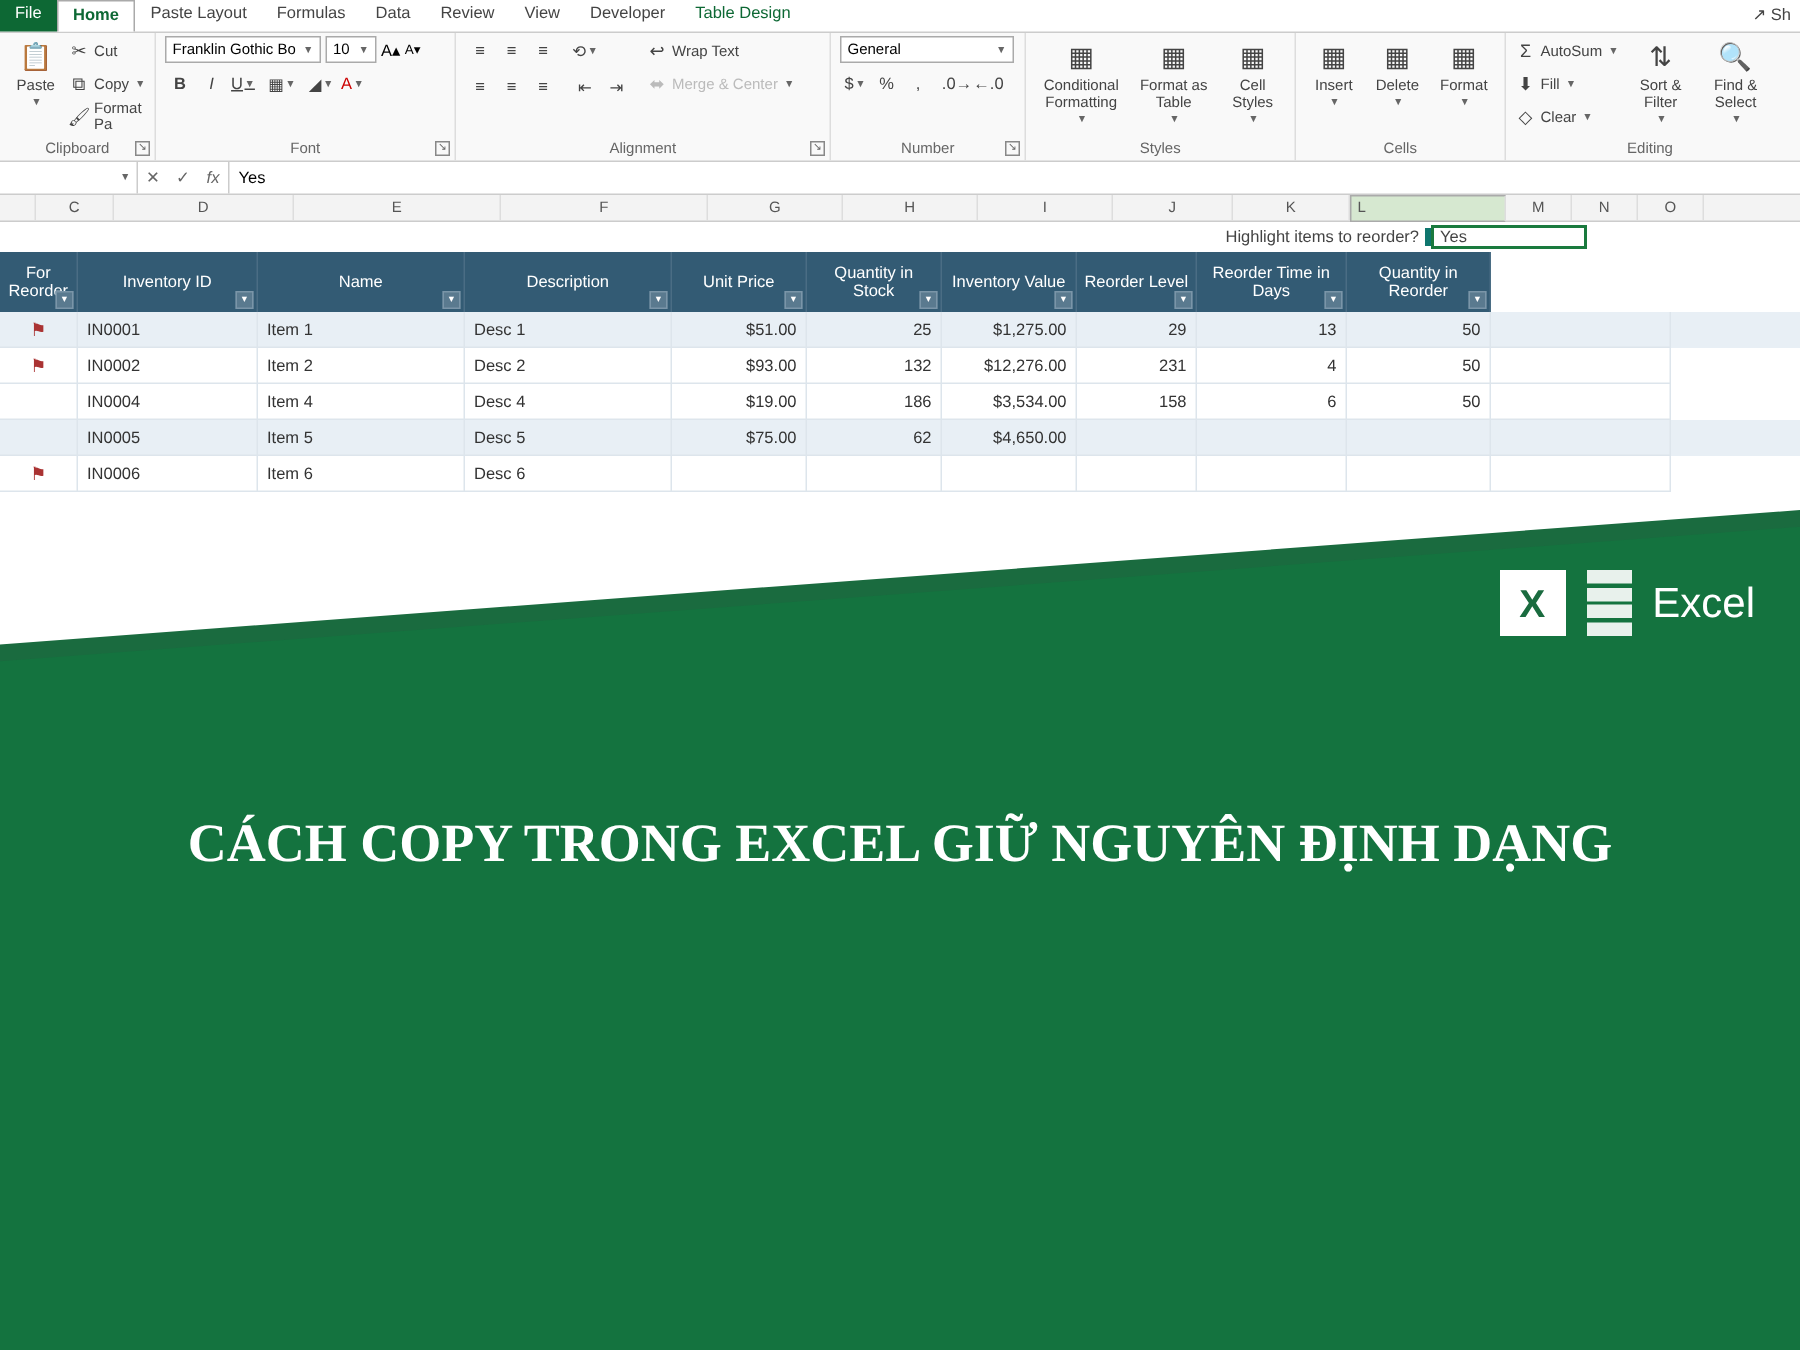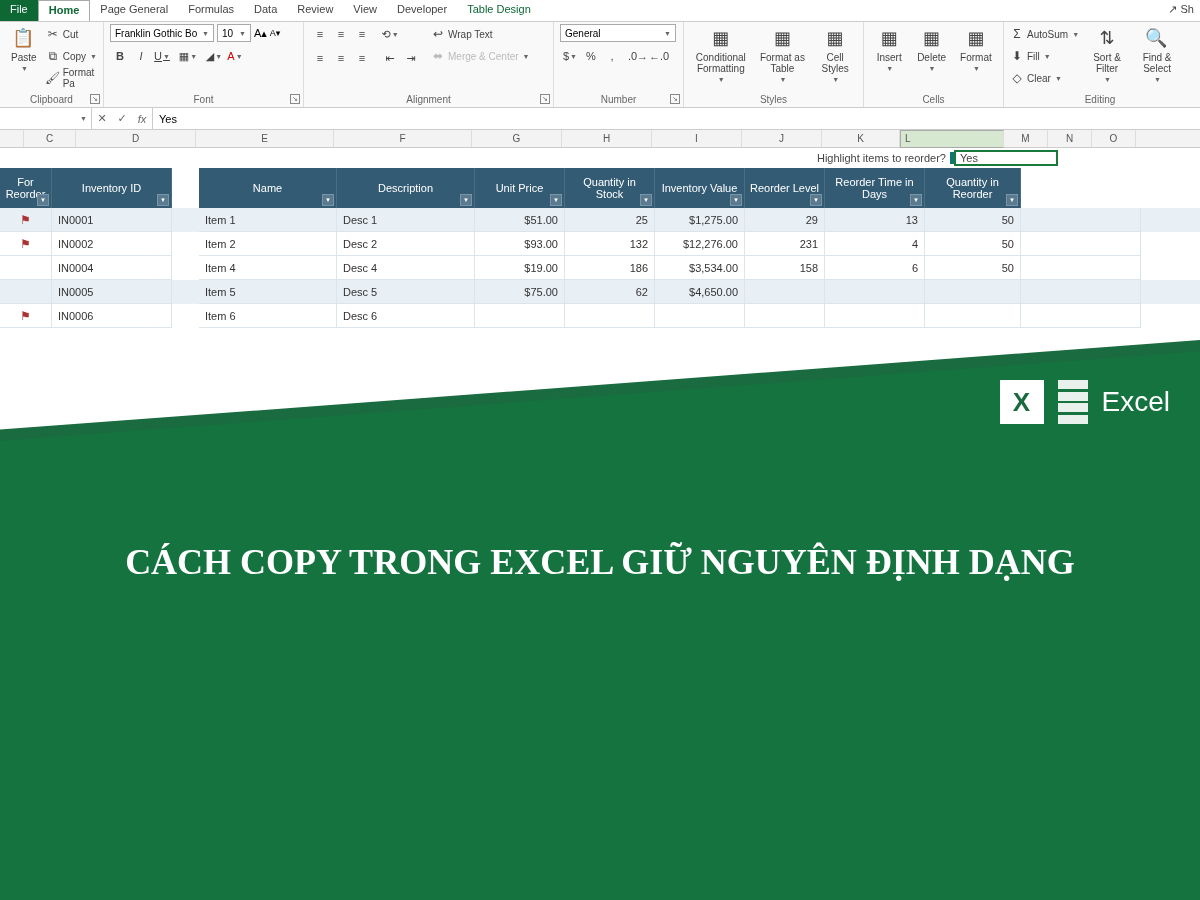--- a/index.html
+++ b/index.html
@@ -66,31 +66,31 @@
 .exlogo .sheets { width: 30px; height: 44px; display: flex; flex-direction: column; justify-content: space-between; }
 .exlogo .sheets .r { height: 9px; background: #fff; opacity: 0.9; }
 .bigtitle { position: absolute; left: 50%; transform: translateX(-50%); top: 540px; width: 90%; color: #fff; font-family: Georgia, "Times New Roman", serif; font-weight: bold; font-size: 36px; text-align: center; line-height: 1.25; }
 
 
 .w-rownum { width: 24px; }
 .w-C { width: 52px; } .w-D { width: 120px; } .w-E { width: 138px; } .w-F { width: 138px; }
 .w-G { width: 90px; } .w-H { width: 90px; } .w-I { width: 90px; } .w-J { width: 80px; }
 .w-K { width: 78px; } .w-L { width: 104px; background:#e4efe2; } .w-M { width: 44px; } .w-N { width: 44px; } .w-O { width: 44px; }
 
-.tw-flag { width: 52px; } .tw-id { width: 120px; } .tw-name { width: 138px; margin-left: 27px; } .tw-desc { width: 138px; }
+.tw-flag { width: 52px; } .tw-id { width: 120px; } .tw-name { width: 138px; } .tw-desc { width: 138px; }
 .tw-price { width: 90px; } .tw-qty { width: 90px; } .tw-val { width: 90px; } .tw-rl { width: 80px; }
 .tw-rt { width: 100px; } .tw-qr { width: 96px; } .tw-disc { width: 120px; }
 </style>
 </head>
 <body>
 
 <div class="tabstrip">
   <div class="tab file">File</div>
   <div class="tab active">Home</div>
-  <div class="tab">Page General</div>
+  <div class="tab">Paste Layout</div>
   <div class="tab">Formulas</div>
   <div class="tab">Data</div>
   <div class="tab">Review</div>
   <div class="tab">View</div>
   <div class="tab">Developer</div>
   <div class="tab context">Table Design</div>
   <div class="spacer"></div>
   <div class="share">↗ <span>Sh</span></div>
 </div>
 

